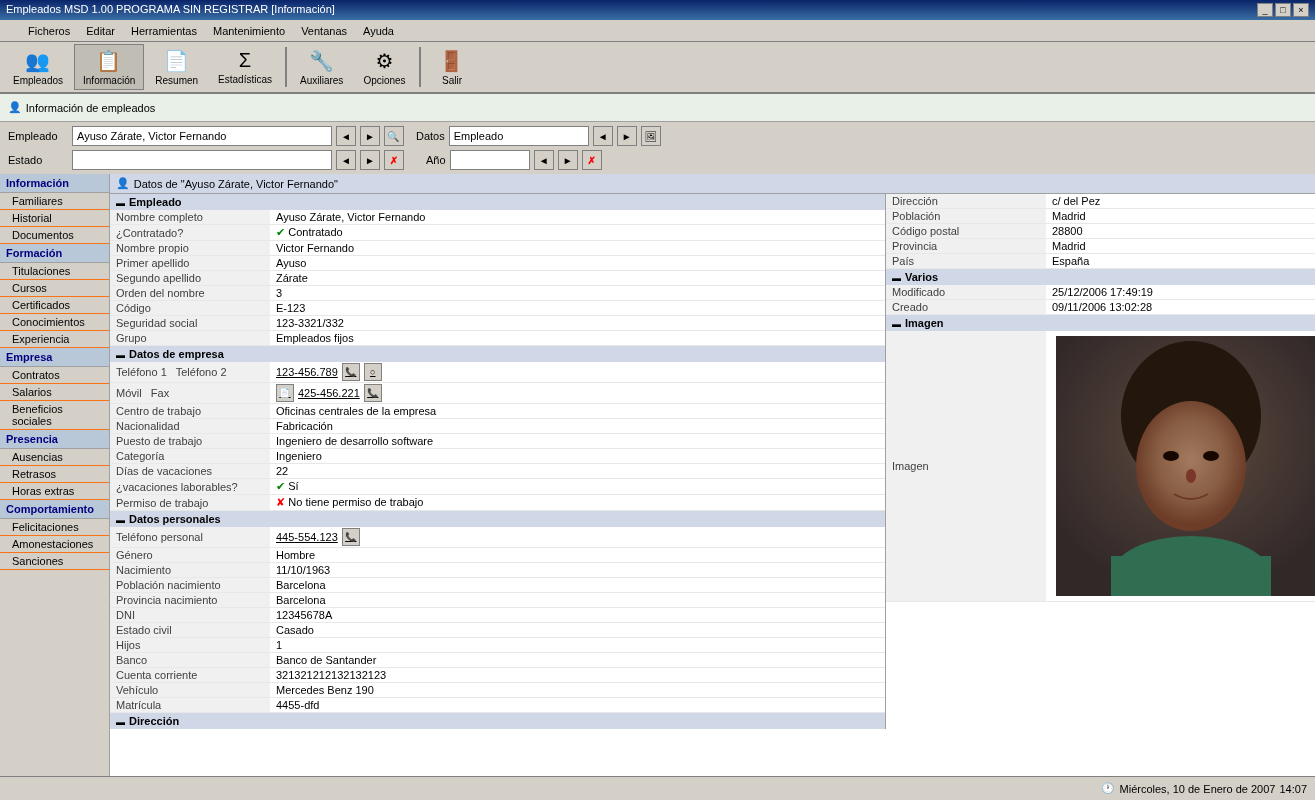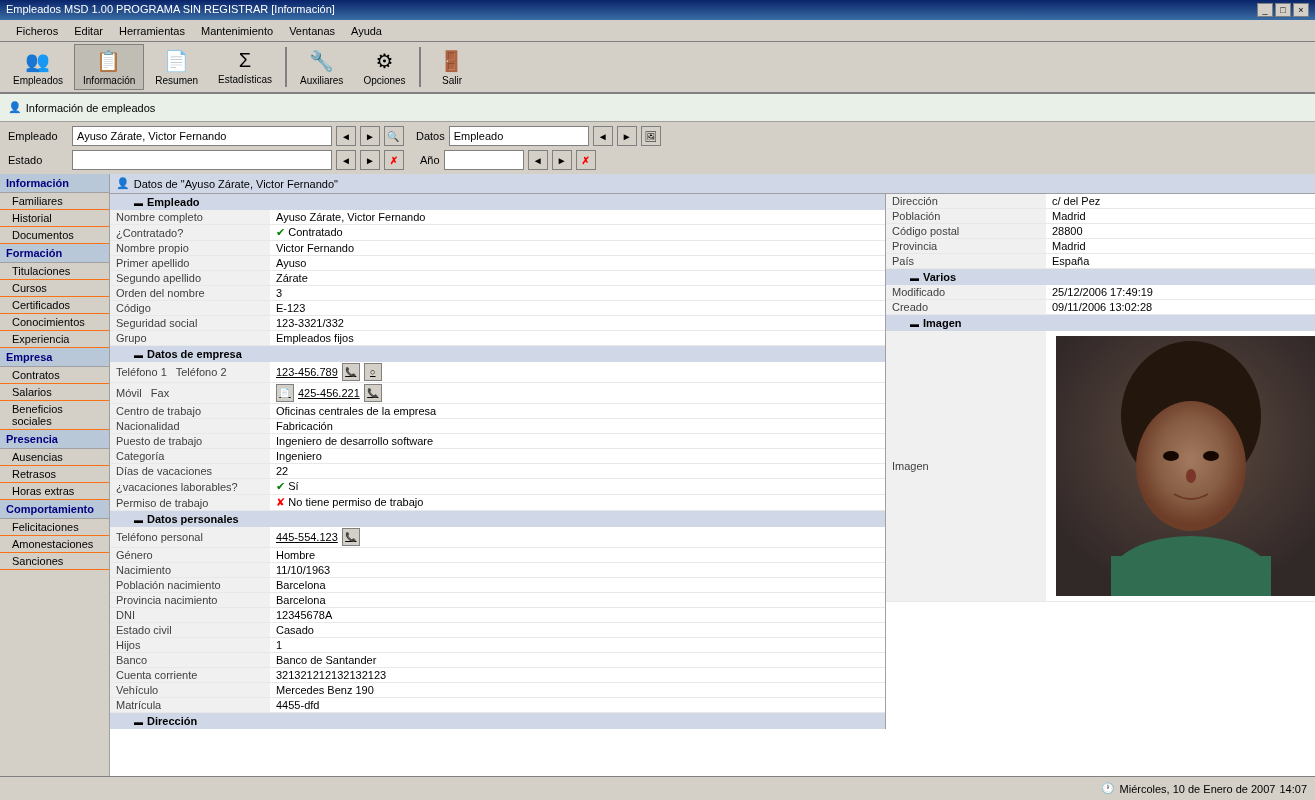--- a/index.html
+++ b/index.html
@@ -4,21 +4,21 @@
   <style>
     * { box-sizing: border-box; margin: 0; padding: 0; }
     body { font-family: 'Segoe UI', Tahoma, sans-serif; font-size: 11px; background: #d4d0c8; color: #000; width: 1315px; height: 800px; overflow: hidden; }
 
     
     #titlebar { background: linear-gradient(to bottom, #0a246a, #3a6ea5); color: white; padding: 3px 6px; font-size: 11px; display: flex; justify-content: space-between; align-items: flex-start; height: 20px; }
     #titlebar-controls { display: flex; gap: 2px; }
     #titlebar-controls span { background: #d4d0c8; border: 1px solid #808080; width: 16px; height: 14px; display: inline-flex; align-items: center; justify-content: center; font-size: 9px; cursor: pointer; color: #000; }
 
     
-    #menubar { background: #d4d0c8; display: flex; gap: 0; padding: 2px 8px; border-bottom: 1px solid #808080; height: 22px; align-items: center; }
+    #menubar { background: #d4d0c8; display: flex; gap: 0; padding: 2px 20px; border-bottom: 1px solid #808080; height: 22px; align-items: center; }
     #menubar span { padding: 2px 8px; font-size: 11px; cursor: pointer; }
 
     
     #toolbar { background: #d4d0c8; display: flex; align-items: center; padding: 2px 4px; border-bottom: 2px solid #808080; height: 52px; gap: 2px; }
     .toolbar-btn { display: flex; flex-direction: column; align-items: center; justify-content: center; padding: 4px 8px; cursor: pointer; border: 1px solid transparent; font-size: 10px; min-width: 55px; height: 46px; }
     .toolbar-btn.active { background: #c0bdb5; border: 1px solid #808080; }
     .toolbar-icon { font-size: 20px; margin-bottom: 2px; }
     .toolbar-sep { width: 2px; height: 40px; background: #808080; margin: 0 2px; }
 
     
@@ -43,21 +43,21 @@
     .sidebar-item { padding: 2px 12px; font-size: 11px; cursor: pointer; border-bottom: 1px solid #f97316; }
 
     
     #content { flex: 1; overflow-y: auto; background: white; }
 
     
     .data-header { background: #d0d8e8; padding: 3px 6px; display: flex; align-items: center; gap: 4px; font-size: 11px; border-bottom: 1px solid #a0a0a0; margin-bottom: 0; }
 
     
     .data-table { width: 100%; border-collapse: collapse; }
-    .data-table .section-row td { background: #d0d8e8; font-weight: normal; padding: 2px 24px; font-size: 11px; }
+    .data-table .section-row td { background: #d0d8e8; font-weight: normal; padding: 2px 6px; font-size: 11px; }
     .data-table .section-row td .collapse-icon { margin-right: 4px; font-size: 9px; }
     .data-table tr.data-row td { padding: 1px 6px; border-bottom: 1px solid #e8e8e8; vertical-align: middle; }
     .data-table tr.data-row td:first-child { color: #404040; min-width: 160px; width: 160px; background: #f0f0f0; }
     .data-table tr.data-row td:nth-child(2) { background: white; }
     .check-yes { color: green; }
     .check-no { color: red; }
 
     
     #content-wrapper { display: flex; width: 100%; }
     #left-panel { flex: 1; min-width: 0; }
@@ -145,21 +145,21 @@
     <button class="form-btn">◄</button>
     <button class="form-btn">►</button>
     <button class="form-btn">🖼</button>
   </div>
   <div class="form-row">
     <span class="form-label">Estado</span>
     <input class="form-input wide" type="text" value="" style="">
     <button class="form-btn">◄</button>
     <button class="form-btn">►</button>
     <button class="form-btn form-x">✗</button>
-    <span style="margin-left:12px;">Año</span>
+    <span style="margin-left:18px;">Año</span>
     <input class="form-input" style="width: 80px;" type="text" value="">
     <button class="form-btn">◄</button>
     <button class="form-btn">►</button>
     <button class="form-btn form-x">✗</button>
   </div>
 </div>
 
 <div id="main">
 
   <div id="sidebar">

